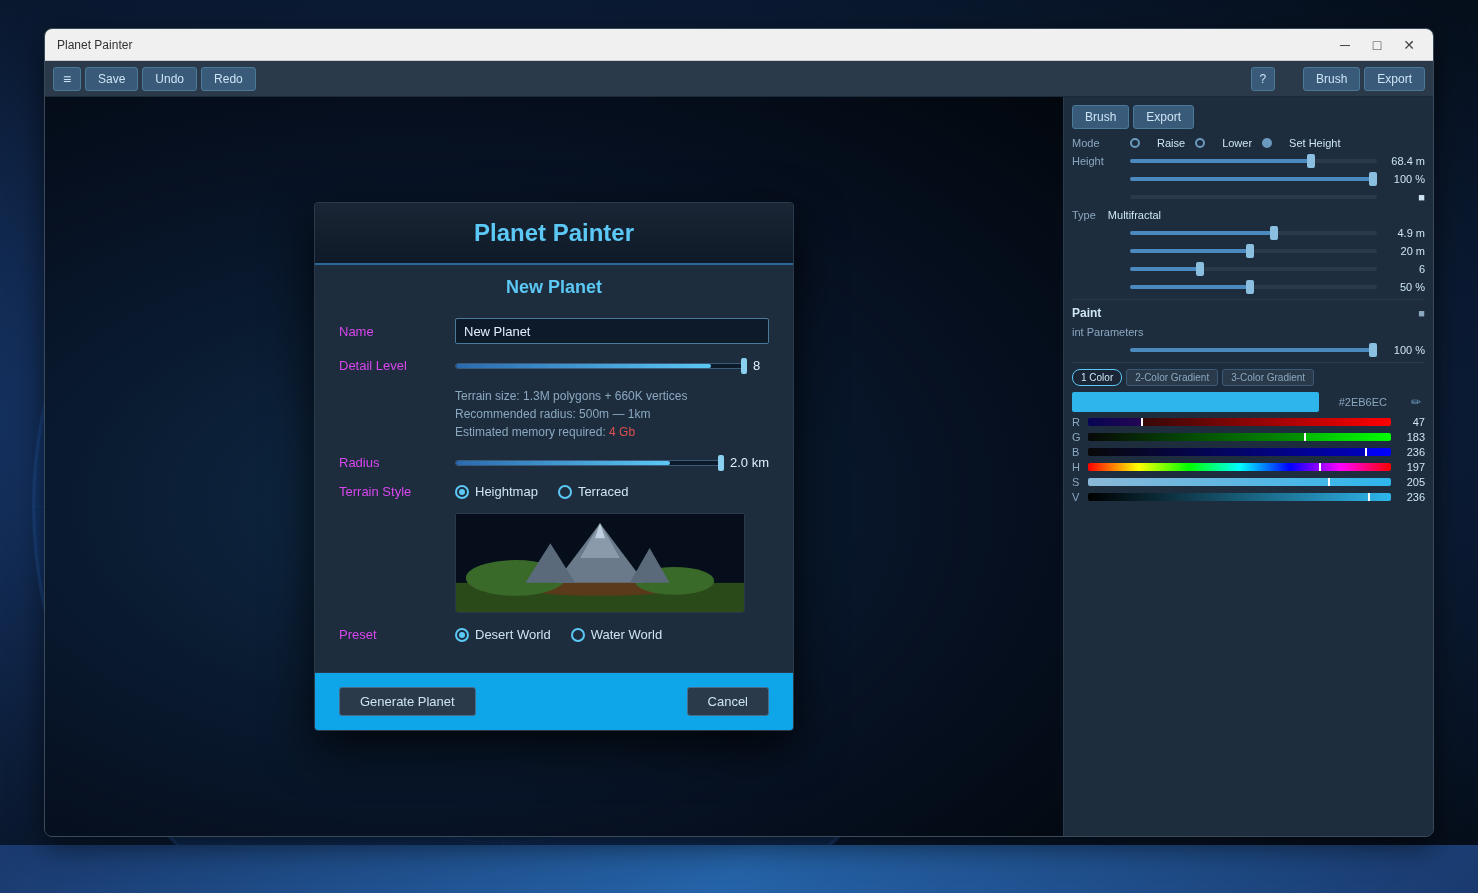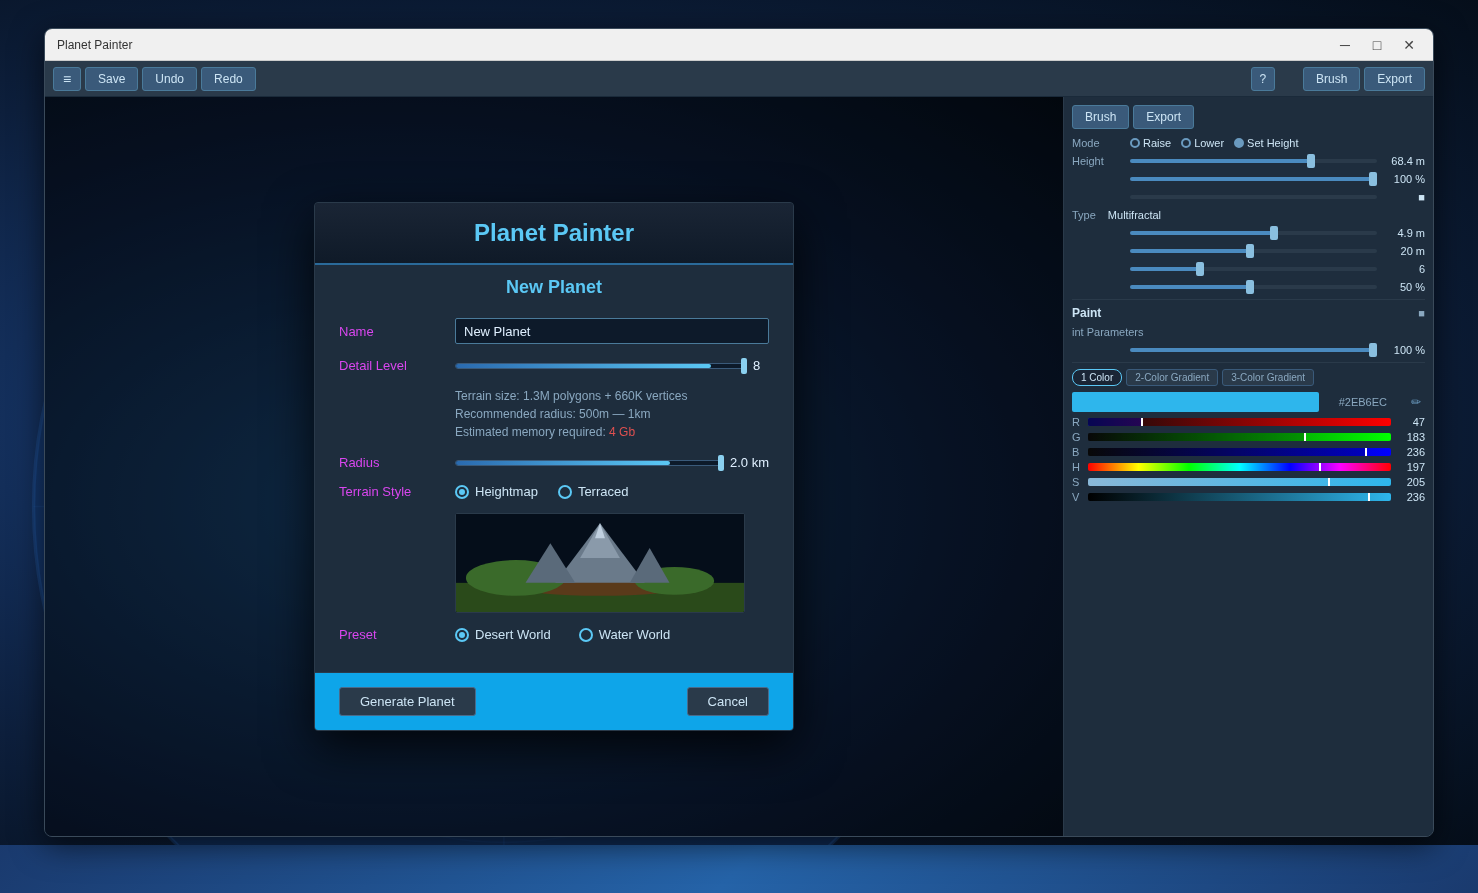--- a/index.html
+++ b/index.html
@@ -169,21 +169,21 @@
       width: 50px;
     }
     .radio-group {
       display: flex;
       align-items: center;
       gap: 10px;
     }
     .radio-option {
       display: flex;
       align-items: center;
-      gap: 3px;
+      gap: 17px;
       color: #cce4f4;
       font-size: 11px;
     }
     .radio-dot {
       width: 10px;
       height: 10px;
       border-radius: 50%;
       border: 2px solid #6a9abf;
       background: transparent;
     }
@@ -414,21 +414,21 @@
       position: relative;
     }
     .terrain-preview-svg {
       width: 100%;
       height: 100%;
     }
 
     .preset-options {
       display: flex;
       align-items: center;
-      gap: 28px;
+      gap: 20px;
     }
     .preset-option {
       display: flex;
       align-items: center;
       gap: 6px;
       color: #cce4f4;
       font-size: 13px;
       cursor: pointer;
     }
 

